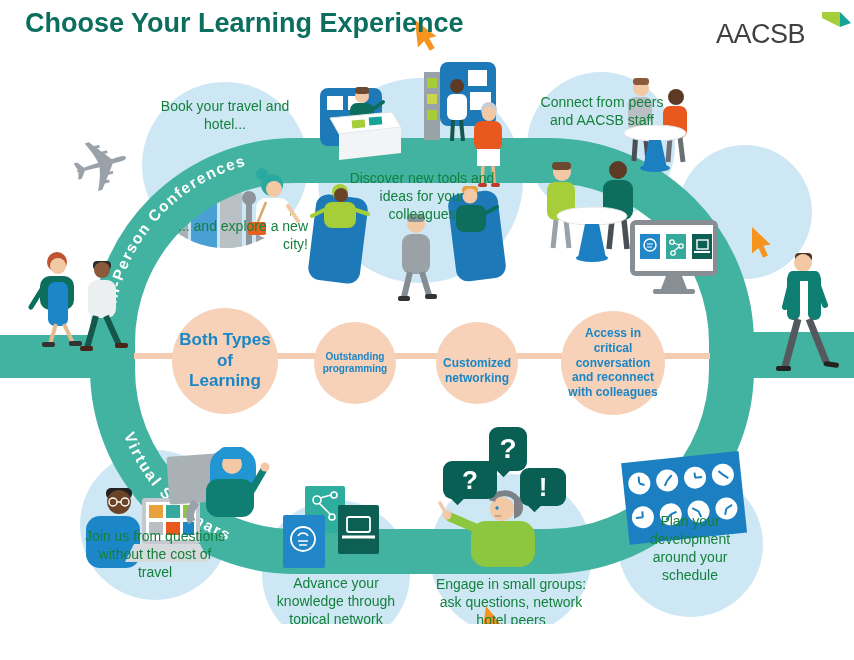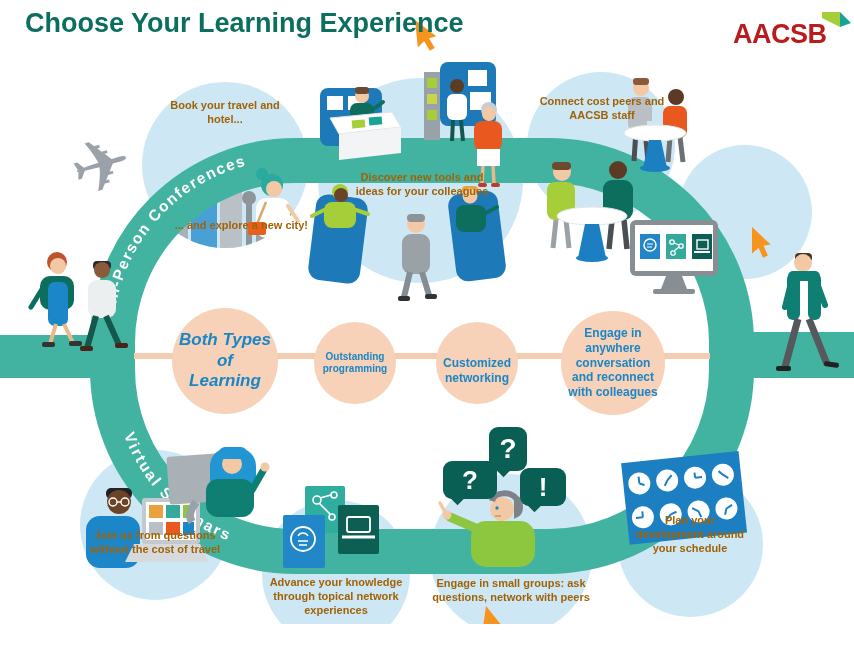--- a/index.html
+++ b/index.html
@@ -1,35 +1,35 @@
 <!DOCTYPE html>
 <html><head>
 <meta charset="utf-8">
 <style>
   html,body{margin:0;padding:0;background:#fff;}
   .stage{position:relative;width:854px;height:624px;background:#fff;overflow:hidden;
          font-family:"Liberation Sans",sans-serif;border-radius:10px;}
   
   .title{position:absolute;left:25px;top:8px;font-size:27px;font-weight:bold;color:#0c6e5f;z-index:8;}
-  .logo{position:absolute;left:733px;top:19px;font-size:27px;font-weight:bold;color:#b91c1c;z-index:8;letter-spacing:-0.5px;}
+  .logo{position:absolute;left:716px;top:19px;font-size:27px;font-weight:normal;color:#404040;z-index:8;letter-spacing:-0.5px;}
   
   .ring{position:absolute;left:90px;top:138px;width:664px;height:436px;box-sizing:border-box;
         border:45px solid #42b3a1;border-radius:205px;z-index:3;}
   .bar{position:absolute;background:#42b3a1;z-index:3;}
   .bar-left{left:0;top:335px;width:134px;height:43px;}
   .bar-right{left:710px;top:332px;width:144px;height:46px;}
   .peach-line{position:absolute;left:134px;top:353px;width:576px;height:6px;background:#f3ccb2;z-index:4;}
   
   .circle{position:absolute;border-radius:50%;}
   .blue-c{background:#cde8f4;z-index:1;}
   .peach-c{background:#f7d1b8;z-index:5;display:flex;align-items:center;justify-content:center;
            text-align:center;color:#1b86c6;font-weight:bold;line-height:1.22;}
   
-  .txt{position:absolute;z-index:7;text-align:center;color:#a16207;font-weight:bold;
-       font-size:11px;line-height:1.28;}
+  .txt{position:absolute;z-index:7;text-align:center;color:#15803d;font-weight:normal;
+       font-size:14px;line-height:1.28;}
   
   .bubble{position:absolute;z-index:7;background:#0a5f55;color:#fff;border-radius:9px;
           display:flex;align-items:center;justify-content:center;font-weight:bold;}
   .bubble::after{content:"";position:absolute;left:9px;bottom:-4px;width:11px;height:11px;
                  background:#0a5f55;transform:rotate(45deg);}
   .svg-layer{position:absolute;left:0;top:0;pointer-events:none;}
   .over{z-index:6;}
 </style>
 </head>
 <body>
@@ -60,39 +60,39 @@
   <div class="circle blue-c" style="left:262px;top:500px;width:148px;height:148px;"></div>
   <div class="circle blue-c" style="left:430px;top:474px;width:162px;height:162px;"></div>
   <div class="circle blue-c" style="left:618px;top:472px;width:145px;height:145px;"></div>
 
   <div class="ring"></div>
   <div class="bar bar-left"></div>
   <div class="bar bar-right"></div>
   <div class="peach-line"></div>
 
   <div class="circle peach-c" style="left:172px;top:308px;width:106px;height:106px;font-size:17px;">
-    <span style="width:92px;font-style:italic;">Both Types of Learning</span>
+    <span style="width:92px;">Both Types of Learning</span>
   </div>
   <div class="circle peach-c" style="left:314px;top:322px;width:82px;height:82px;font-size:10px;">
     <span style="width:76px;">Outstanding programming</span>
   </div>
   <div class="circle peach-c" style="left:436px;top:322px;width:82px;height:82px;font-size:12px;">
     <span style="width:72px;margin-top:16px;">Customized networking</span>
   </div>
   <div class="circle peach-c" style="left:561px;top:311px;width:104px;height:104px;font-size:12px;">
-    <span style="width:96px;">Engage in anywhere conversation and reconnect with colleagues</span>
+    <span style="width:96px;">Access in critical conversation and reconnect with colleagues</span>
   </div>
 
   <div class="txt" style="left:160px;top:98px;width:130px;">Book your travel and hotel...</div>
   <div class="txt" style="left:170px;top:218px;width:138px;text-align:right;">... and explore a new city!</div>
   <div class="txt" style="left:349px;top:170px;width:146px;">Discover new tools and ideas for your colleagues</div>
-  <div class="txt" style="left:538px;top:94px;width:128px;">Connect cost peers and AACSB staff</div>
+  <div class="txt" style="left:538px;top:94px;width:128px;">Connect from peers and AACSB staff</div>
   <div class="txt" style="left:84px;top:528px;width:142px;">Join us from questions without the cost of travel</div>
   <div class="txt" style="left:260px;top:575px;width:152px;">Advance your knowledge through topical network experiences</div>
-  <div class="txt" style="left:430px;top:576px;width:162px;">Engage in small groups: ask questions, network with peers</div>
+  <div class="txt" style="left:430px;top:576px;width:162px;">Engage in small groups: ask questions, network hotel peers</div>
   <div class="txt" style="left:634px;top:513px;width:112px;">Plan your development around your schedule</div>
 
   <div class="bubble" style="left:443px;top:461px;width:54px;height:38px;font-size:26px;">
     <span>?</span>
   </div>
   <div class="bubble" style="left:489px;top:427px;width:38px;height:44px;font-size:28px;">
     <span>?</span>
   </div>
   <div class="bubble" style="left:520px;top:468px;width:46px;height:38px;font-size:26px;">
     <span>!</span>

